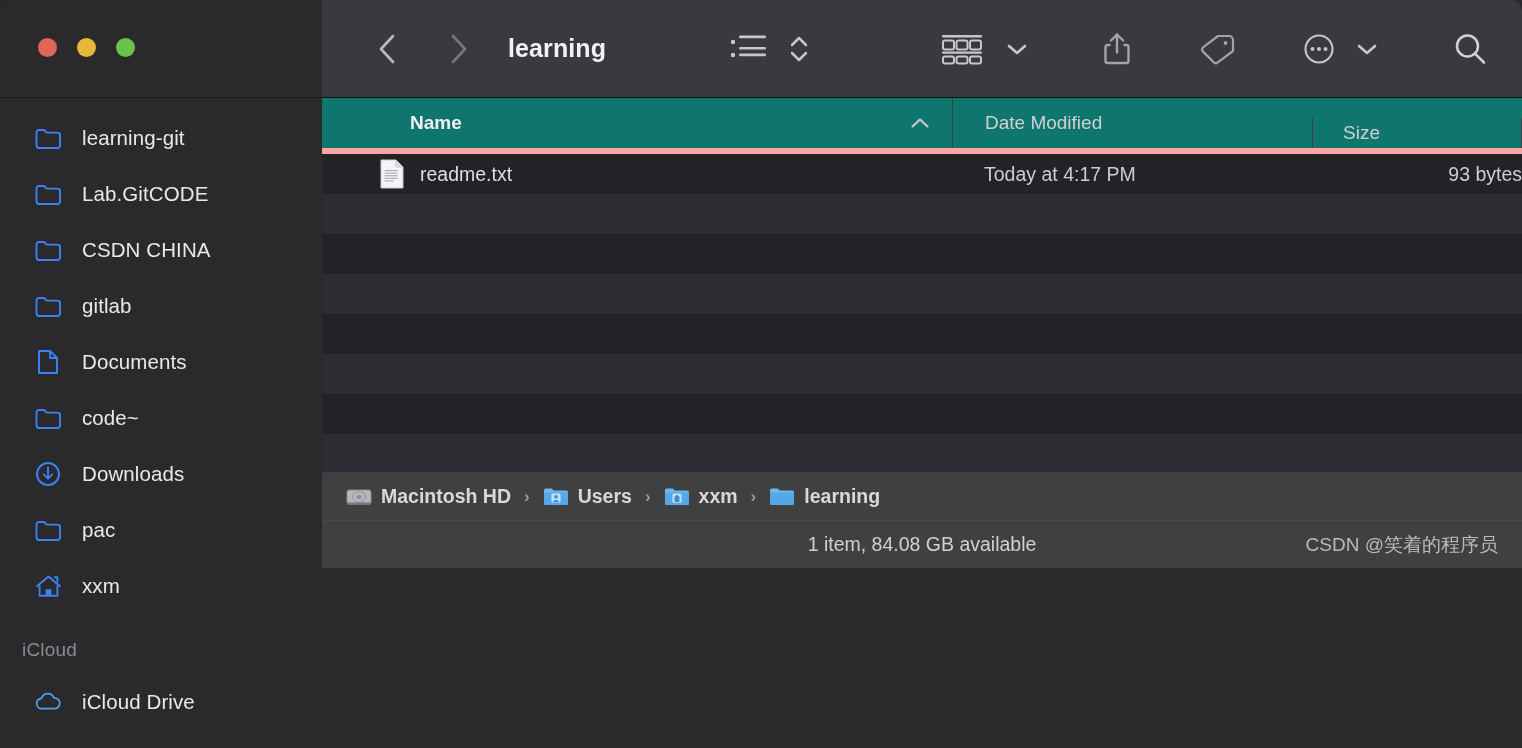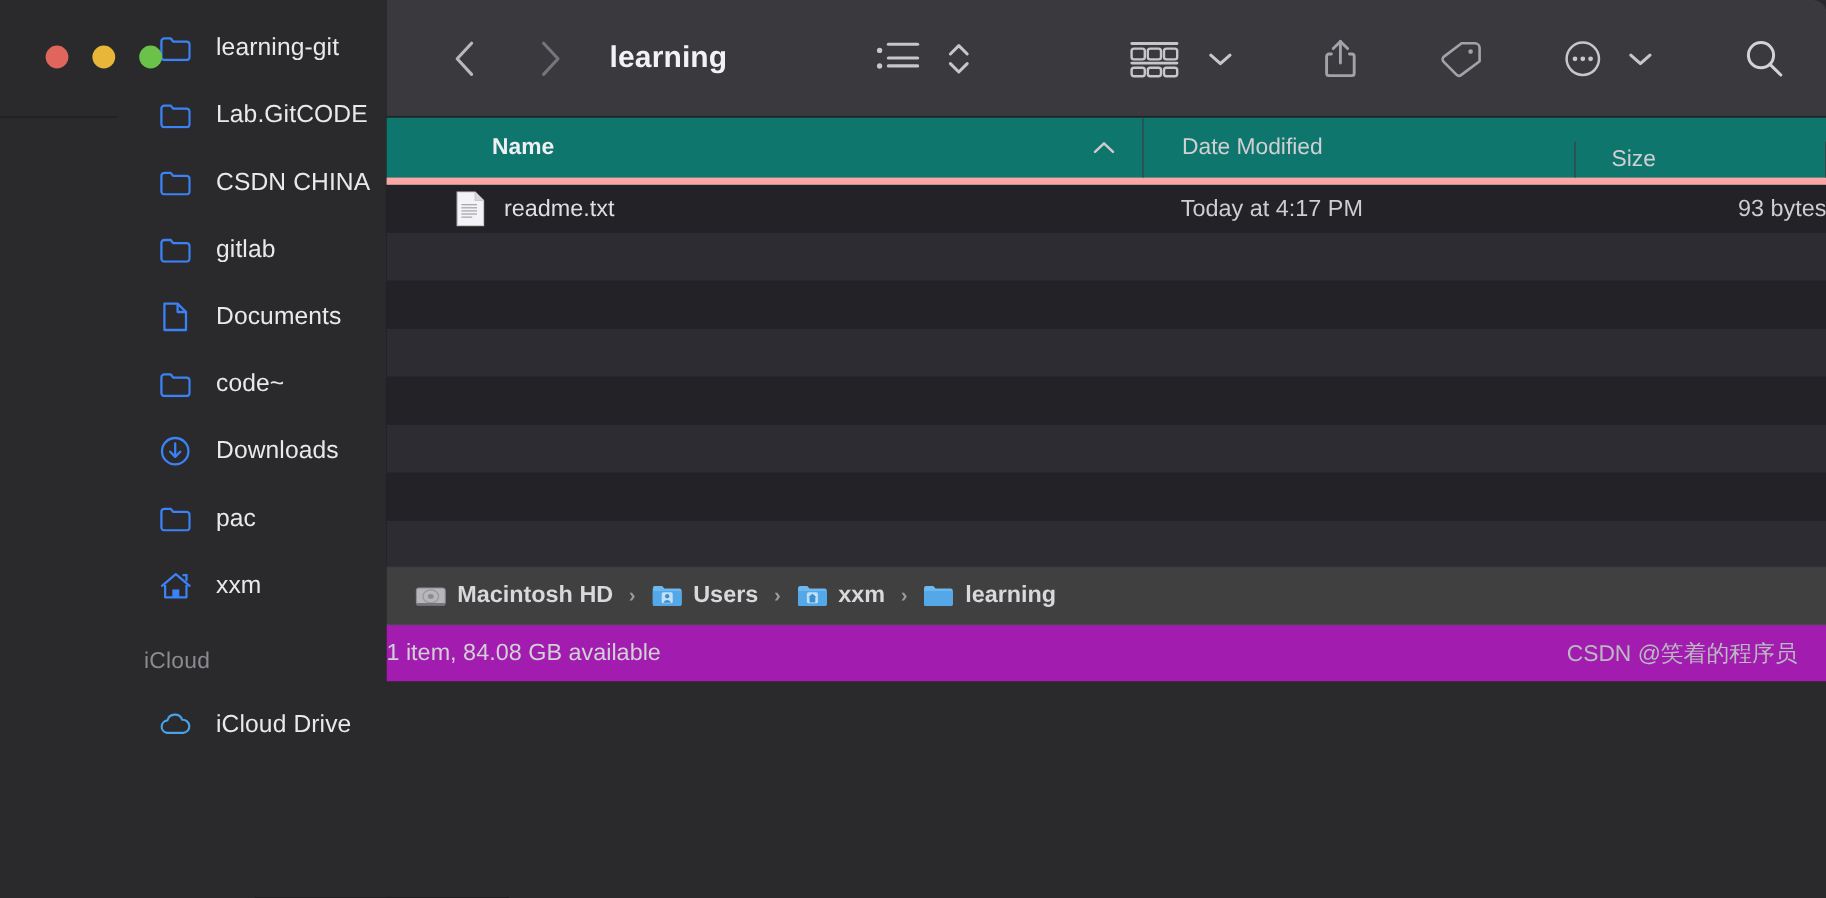--- a/index.html
+++ b/index.html
@@ -14,21 +14,21 @@
     width:1522px; height:748px;
     display:flex;
     background:#2a2a2c;
   }
 
   
   .sidebar {
     width:322px; height:748px;
     background:#2a2a2c;
     flex:0 0 322px;
-    display:flex; flex-direction:row;
+    display:flex; flex-direction:column;
     border-top-left-radius:11px;
     overflow:hidden;
     justify-content:space-between;
   }
   .titlebar {
     height:98px; flex:0 0 98px;
     position:relative;
     border-bottom:1px solid #1e1e20;
   }
   .traffic {
@@ -160,23 +160,23 @@
     white-space:nowrap;
   }
   .crumb-sep {
     font-size:17px; color:#9a9aa0;
     padding:0 6px;
   }
 
   
   .statusbar {
     height:48px; flex:0 0 48px;
-    background:#a21caf;
+    background:#404040;
     border-top:1px solid #48484e;
-    display:flex; align-items:center; 
+    display:flex; align-items:center; justify-content:center;
     position:relative;
   }
   .status-text { font-size:19.5px; color:#d0d0d5; }
   .watermark {
     position:absolute; right:24px; top:50%;
     transform:translateY(-50%);
     font-size:19px; color:#b9b9c0;
     white-space:nowrap;
   }
 

